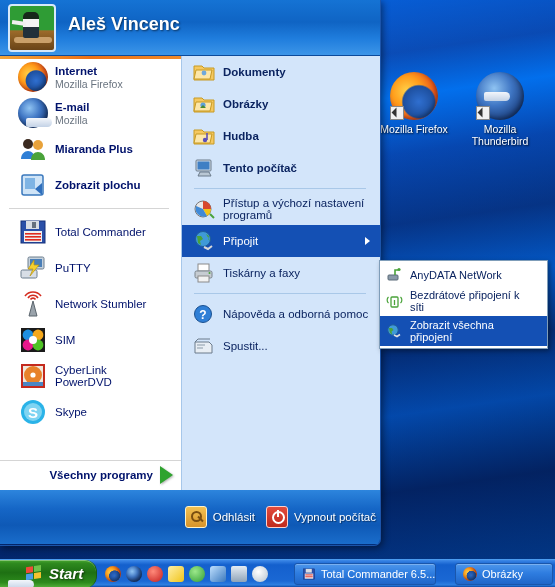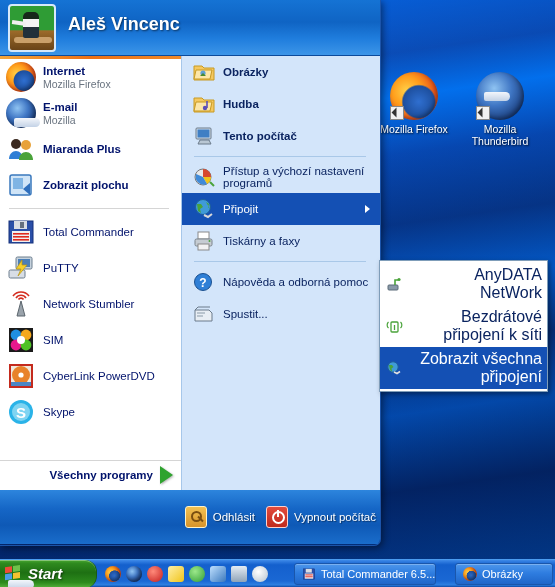--- a/index.html
+++ b/index.html
@@ -115,21 +115,21 @@
     position: relative;
   }
   .sm-right {
     width: 199px; background: #d3e5fa;
     border-left: 1px solid #a6c7ea;
     position: relative;
   }
 
   .item {
     display: flex; align-items: center; gap: 7px;
-    padding: 3px 6px; cursor: default;
+    padding: 3px 18px; cursor: default;
   }
   .item .txt { display: flex; flex-direction: column; justify-content: center; }
   .item .t1 { font-size: 11.5px; color: #00126b; }
   .item .t2 { font-size: 10.5px; color: #6a7480; margin-top: 1px; }
   .item.bold .t1 { font-weight: bold; }
   .item .ico { width: 30px; height: 30px; flex: 0 0 30px; position: relative; }
   .sm-right .item .ico { width: 24px; height: 24px; flex: 0 0 24px; }
   .sm-right .item { padding: 4px 6px 4px 10px; }
   .sm-right .item .t1 { color: #0b2460; font-size: 11.5px; }
 
@@ -199,38 +199,38 @@
 
   
   #connect-submenu {
     position: absolute; left: 379px; top: 260px; width: 169px;
     background: #fff; border: 1px solid #7f9db9;
     box-shadow: 2px 2px 5px rgba(0,0,0,.4);
     padding: 2px 0;
   }
   .sub-item {
     display: flex; align-items: center; gap: 7px;
-    padding: 3px 5px 3px 6px; font-size: 16px; color: #0b2460; text-align: right;
+    padding: 3px 12px 3px 6px; font-size: 11px; color: #0b2460;
   }
   .sub-item .sico { width: 17px; height: 17px; flex: 0 0 17px; position: relative; }
   .sub-item.selected { background: #1450b4; color: #fff; }
 
   
   #taskbar {
     position: absolute; left: 0; bottom: 0; width: 555px; height: 28px;
     background: linear-gradient(180deg, #3f8ae8 0%, #2a76dc 8%, #1460cd 18%, #1a68d4 78%, #2d80e2 92%, #0d4aa5 100%);
     border-top: 1px solid #4b9cf0;
     display: flex; align-items: center;
   }
   #start-button {
     width: 97px; height: 28px;
     background: linear-gradient(180deg, #4aa832 0%, #2f8a1f 12%, #1e7013 45%, #2c8a1c 80%, #57b23c 100%);
     border-right: 1px solid #1a5c10;
     border-top-right-radius: 12px; border-bottom-right-radius: 12px;
-    display: flex; align-items: center; gap: 6px; padding-left: 5px;
+    display: flex; align-items: center; gap: 6px; padding-left: 26px;
     box-shadow: inset 0 1px 0 rgba(255,255,255,.35);
   }
   .win-flag {
     width: 17px; height: 15px; position: relative; transform: skewY(-8deg);
   }
   .win-flag i { position: absolute; width: 7px; height: 6px; display:block; }
   .win-flag .q1 { left: 0; top: 0; background: #f04a3a; }
   .win-flag .q2 { left: 8px; top: 0; background: #6fc24a; }
   .win-flag .q3 { left: 0; top: 7px; background: #4a9ee8; }
   .win-flag .q4 { left: 8px; top: 7px; background: #f4c230; }
@@ -440,20 +440,32 @@
       </div>
 
       <div class="all-programs">
         <span class="ap-lbl">Všechny programy</span>
         <span class="ap-arrow"></span>
       </div>
     </div>
 
     <div class="sm-right">
 
+      <div class="item bold">
+        <span class="ico">
+          <svg width="24" height="24" viewBox="0 0 24 24">
+            <path d="M2 6h8l2 2h10v12H2z" fill="#f5c860" stroke="#c79a23"></path>
+            <path d="M4 10h16l-2 9H2z" fill="#fce6a8" stroke="#c79a23"></path>
+            <circle cx="12" cy="13" r="2.4" fill="#6fa8dc"></circle>
+          </svg>
+        </span>
+        <span class="txt">
+            <span class="t1">Dokumenty</span>
+          </span>
+      </div>
 
       <div class="item bold">
         <span class="ico">
           <svg width="24" height="24" viewBox="0 0 24 24">
             <path d="M2 6h8l2 2h10v12H2z" fill="#f5c860" stroke="#c79a23"></path>
             <path d="M4 10h16l-2 9H2z" fill="#fce6a8" stroke="#c79a23"></path>
             <circle cx="11" cy="13" r="2.6" fill="#5fa0d8"></circle>
             <path d="M8 16l3-3 3 3z" fill="#4a8a2e"></path>
           </svg>
         </span>

